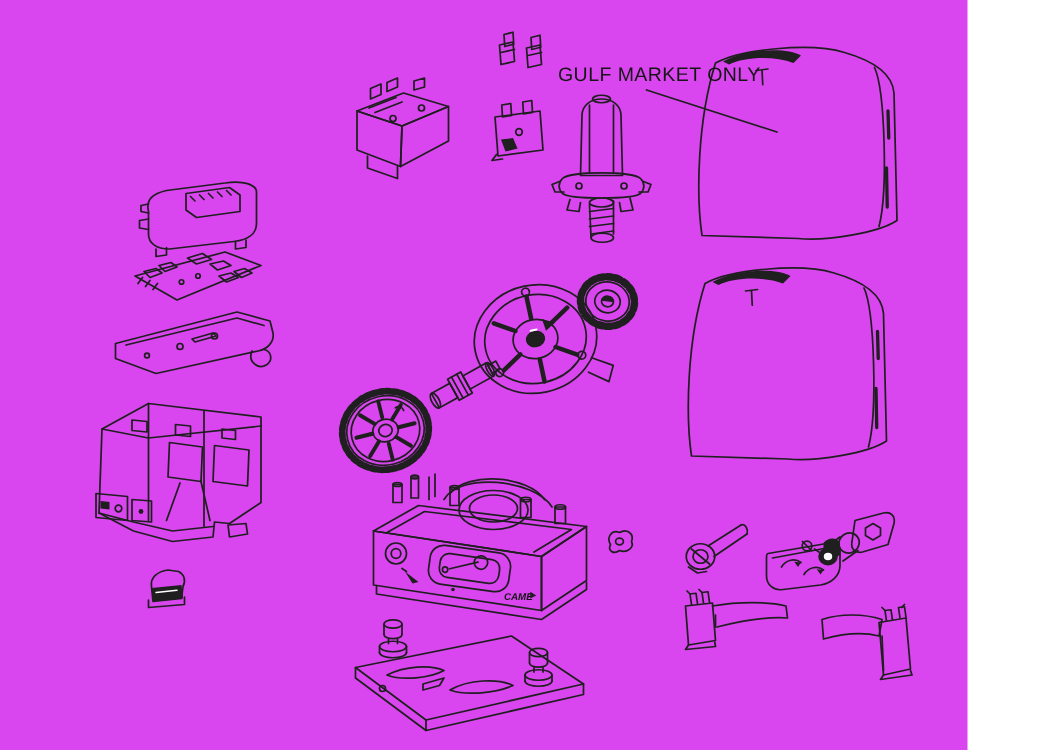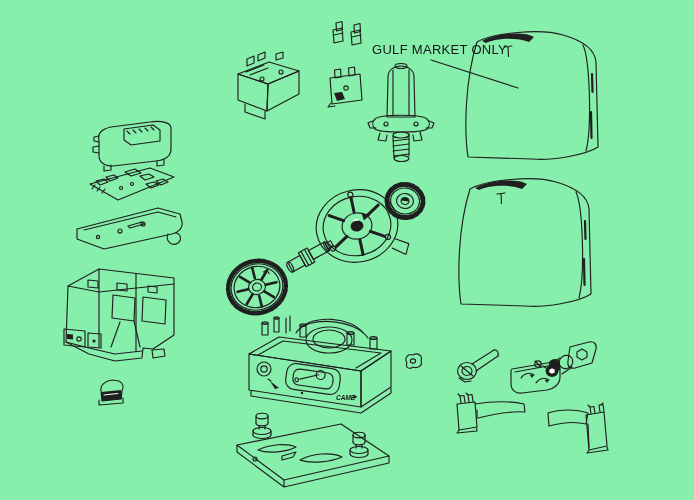--- a/index.html
+++ b/index.html
@@ -1,16 +1,16 @@
 <!DOCTYPE html>
 <html><head>
 <meta charset="utf-8">
 <style>
   html,body{margin:0;padding:0;background:#ffffff;}
-  .stage{position:relative;width:694px;height:500px;background:#86efac;overflow:hidden;
+  .stage{position:relative;width:645px;height:500px;background:#d946ef;overflow:hidden;
          font-family:"Liberation Sans",sans-serif;}
   svg{display:block;}
   .ink{stroke:#1f1f1f;fill:none;stroke-width:1.15;stroke-linecap:round;stroke-linejoin:round;}
   .ink .fill{fill:#1f1f1f;stroke:none;}
   .ink .thick{stroke-width:2.2;}
   text.annot{font-family:"Liberation Sans",sans-serif;font-size:13px;letter-spacing:.3px;
              fill:#151515;stroke:none;}
   text.brand{font-family:"Liberation Sans",sans-serif;font-size:6.5px;font-weight:bold;
              font-style:italic;fill:#151515;stroke:none;}
 </style>

